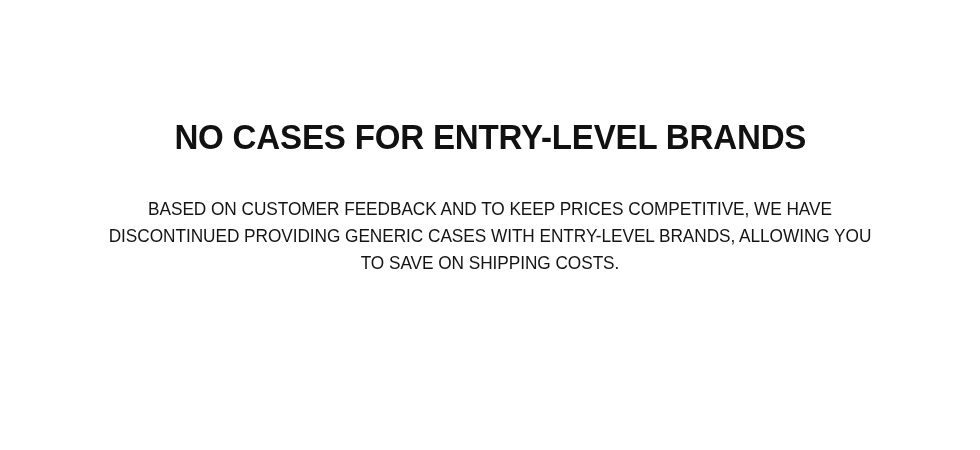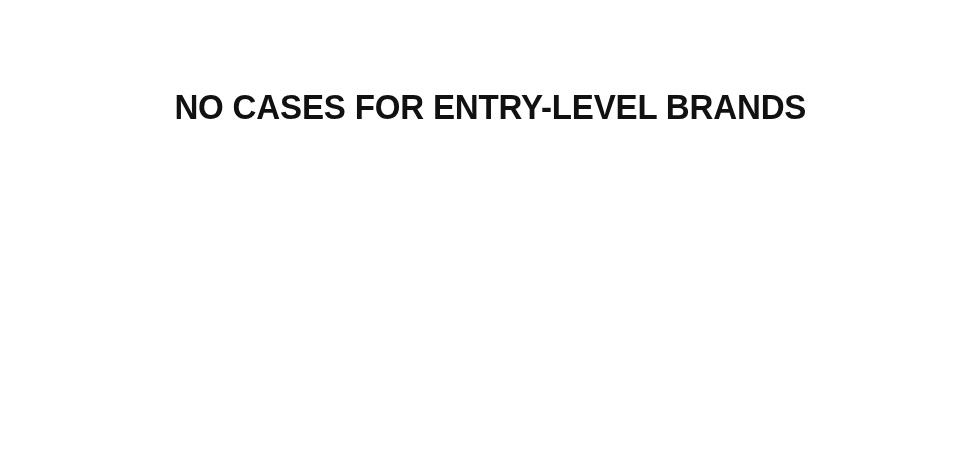--- a/index.html
+++ b/index.html
@@ -18,21 +18,21 @@
 
   .notice-section {
     width: 980px;
     height: 450px;
     box-sizing: border-box;
     background: #ffffff;
     display: flex;
     flex-direction: column;
     align-items: center;
     justify-content: flex-start;
-    padding-top: 90px;
+    padding-top: 120px;
   }
 
   .notice-heading {
     margin: 0;
     padding: 0;
     font-family: "Liberation Sans", "DejaVu Sans", sans-serif;
     font-size: 35px;
     font-weight: bold;
     line-height: 34px;
     letter-spacing: -0.2px;
@@ -69,14 +69,17 @@
     -webkit-font-smoothing: antialiased;
   }
 </style>
 </head>
 <body style="background: rgb(255, 255, 255);">
 
 <section class="notice-section">
 
   <h2 class="notice-heading">NO CASES FOR ENTRY-LEVEL BRANDS</h2>
 
+  <div class="notice-body-wrap">
+    <p class="notice-body">BASED ON CUSTOMER FEEDBACK AND TO KEEP PRICES COMPETITIVE, WE HAVE DISCONTINUED PROVIDING GENERIC CASES WITH ENTRY-LEVEL BRANDS, ALLOWING YOU TO SAVE ON SHIPPING COSTS.</p>
+  </div>
 
 </section>
 
 </body></html>

